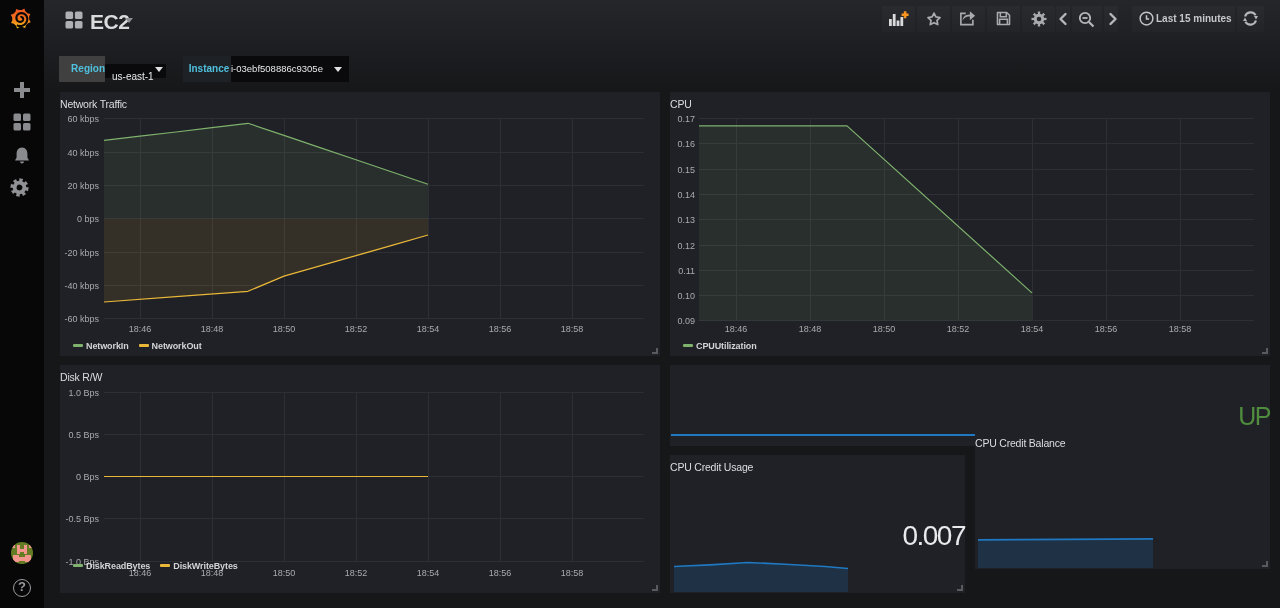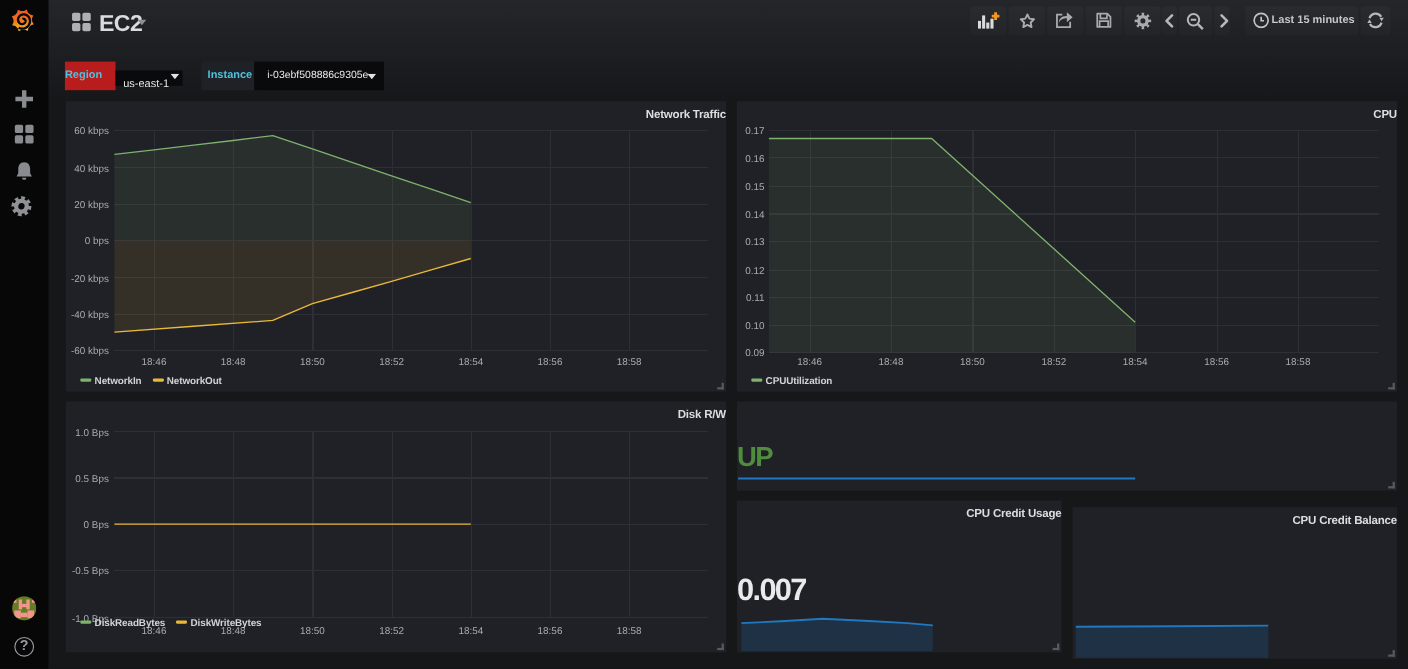--- a/index.html
+++ b/index.html
@@ -1,23 +1,23 @@
 <!DOCTYPE html>
 <html><head><meta charset="utf-8"><style>
 *{margin:0;padding:0;box-sizing:border-box}
 html,body{width:1280px;height:608px;overflow:hidden;background:#161719;font-family:"Liberation Sans",sans-serif}
 #header{position:absolute;left:44px;top:0;width:1236px;height:92px;background:linear-gradient(#25262a,#161719)}
 #sidebar{position:absolute;left:0;top:0;width:44px;height:608px;background:#070708}
 .panel{position:absolute;background:#202126}
-.ptitle{position:absolute;top:6px;left:0;width:100%;text-align:right;font-size:10.5px;letter-spacing:-0.2px;font-weight:700;color:#dcdddf}
+.ptitle{position:absolute;top:6px;left:0;width:100%;text-align:left;font-size:10.5px;letter-spacing:-0.2px;font-weight:400;color:#dcdddf}
 .corner{position:absolute;right:2px;bottom:2px;width:6px;height:6px;border-right:2px solid #585a5e;border-bottom:2px solid #585a5e}
 .legend{position:absolute;font-size:9px;letter-spacing:-0.1px;font-weight:700;color:#d2d3d5;white-space:nowrap}
 .dash{display:inline-block;width:10px;height:3px;border-radius:1px;vertical-align:middle;margin:-2px 3px 0 0}
 .navbtn{position:absolute;background:linear-gradient(#2a2b2f,#232428);border-radius:2px}
-.bigval{position:absolute;left:0;width:100%;text-align:left;font-weight:700;color:#e9eaec}
+.bigval{position:absolute;left:0;width:100%;text-align:right;font-weight:400;color:#e9eaec}
 svg{position:absolute;left:0;top:0}
 svg text{font-family:"Liberation Sans",sans-serif;font-size:9px;fill:#a9abae}
 </style></head>
 <body>
 <div id="header"></div>
 <div id="sidebar"></div>
 
 <svg style="left:8px;top:6px" width="26" height="26" viewBox="0 0 26 26">
 <defs>
       <linearGradient id="gl" x1="0" y1="0" x2="0" y2="1">
@@ -134,27 +134,27 @@
     <g fill="none" stroke="#b6b7b9" stroke-width="2.1">
       <path d="M3.05 6.5 A5.8 5.8 0 0 1 13.6 5.2"></path>
       <path d="M13.95 10.5 A5.8 5.8 0 0 1 3.4 11.8"></path>
     </g>
     <g fill="#b6b7b9">
       <path d="M12.0 6.1 L16.0 6.1 L14.0 9.4 Z"></path>
       <path d="M5.0 10.9 L1.0 10.9 L3.0 7.6 Z"></path>
     </g>
   </svg>
 
-<div style="position:absolute;left:59px;top:56px;width:46px;height:26px;background:#b91c1c;color:#4fc0dd;font-size:10px;font-weight:700;text-align:left;line-height:26px">Region</div>
+<div style="position:absolute;left:59px;top:56px;width:46px;height:26px;background:#404040;color:#4fc0dd;font-size:10px;font-weight:700;text-align:right;line-height:26px">Region</div>
 <div style="position:absolute;left:105px;top:64px;width:61px;height:14px;background:#0a0a0c;color:#e8e9ea;font-size:10px;line-height:26px;padding-left:7px">us-east-1</div>
 <svg style="left:155px;top:67px" width="8" height="5" viewBox="0 0 8 5">
     <path d="M0 0 L8 0 L4 5 Z" fill="#e0e1e2"></path>
   </svg>
 <div style="position:absolute;left:183px;top:56px;width:52px;height:26px;background:#1e2126;color:#4fc0dd;font-size:10px;font-weight:700;text-align:center;line-height:26px">Instance</div>
-<div style="position:absolute;left:231px;top:56px;width:118px;height:26px;background:#0a0a0c;color:#e8e9ea;font-size:9.5px;line-height:26px;padding-left:12px">i-03ebf508886c9305e</div>
+<div style="position:absolute;left:231px;top:56px;width:118px;height:26px;background:#0a0a0c;color:#e8e9ea;font-size:9.5px;line-height:26px;padding-left:0">i-03ebf508886c9305e</div>
 <svg style="left:334px;top:67px" width="8" height="5" viewBox="0 0 8 5">
     <path d="M0 0 L8 0 L4 5 Z" fill="#e0e1e2"></path>
   </svg>
 
 <div class="panel" style="left:60px;top:92px;width:600px;height:264px">
 <div class="ptitle">Network Traffic</div>
 <svg width="600" height="264" viewBox="0 0 600 264">
 <g stroke="#2e2f34" stroke-width="1" shape-rendering="crispEdges">
 <line x1="44" y1="26.5" x2="584" y2="26.5"></line>
         <line x1="44" y1="60.5" x2="584" y2="60.5"></line>
@@ -296,20 +296,20 @@
 <div class="panel" style="left:670px;top:455px;width:295px;height:138px">
 <div class="ptitle">CPU Credit Usage</div>
 <div class="bigval" style="top:67px;font-size:28px;line-height:28px;letter-spacing:-1.5px">0.007</div>
 <svg width="295" height="138" viewBox="0 0 295 138">
 <polygon points="4,111.5 40,109.8 78,107.5 120,109.5 155,111.5 178,113.5 178,137 4,137" fill="rgba(31,120,193,0.20)"></polygon>
 <polyline points="4,111.5 40,109.8 78,107.5 120,109.5 155,111.5 178,113.5" fill="none" stroke="#1f78c1" stroke-width="1.7"></polyline>
 </svg>
 <div class="corner"></div>
 </div>
 
-<div class="panel" style="left:975px;top:461px;width:295px;height:138px">
+<div class="panel" style="left:975px;top:431px;width:295px;height:138px">
 <div class="ptitle">CPU Credit Balance</div>
 <svg width="295" height="138" viewBox="0 0 295 138">
 <polygon points="3,108.8 90,108.3 178,107.8 178,137 3,137" fill="rgba(31,120,193,0.20)"></polygon>
 <polyline points="3,108.8 90,108.3 178,107.8" fill="none" stroke="#1f78c1" stroke-width="1.7"></polyline>
 </svg>
 <div class="corner"></div>
 </div>
 
 </body></html>

